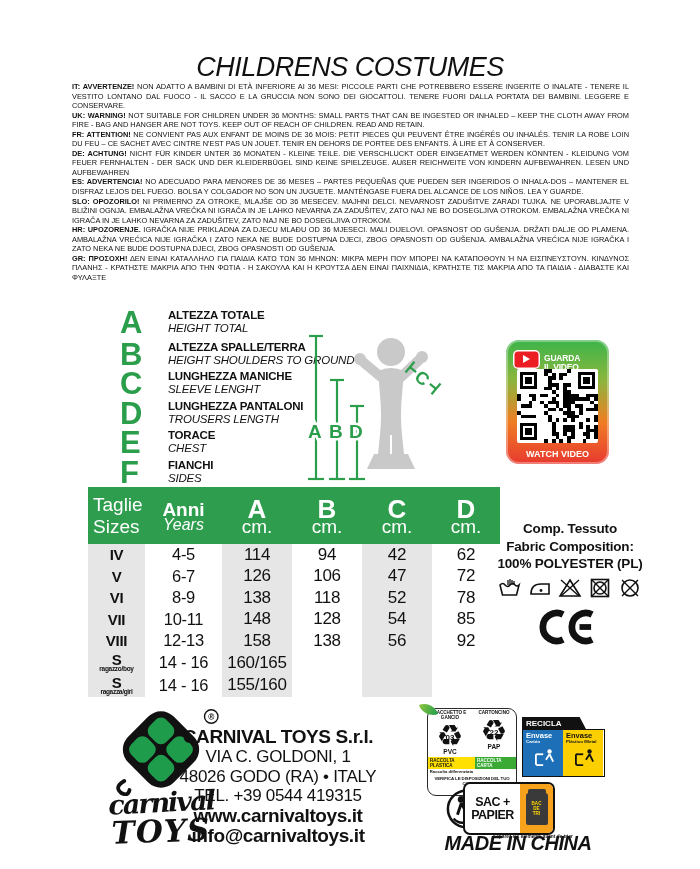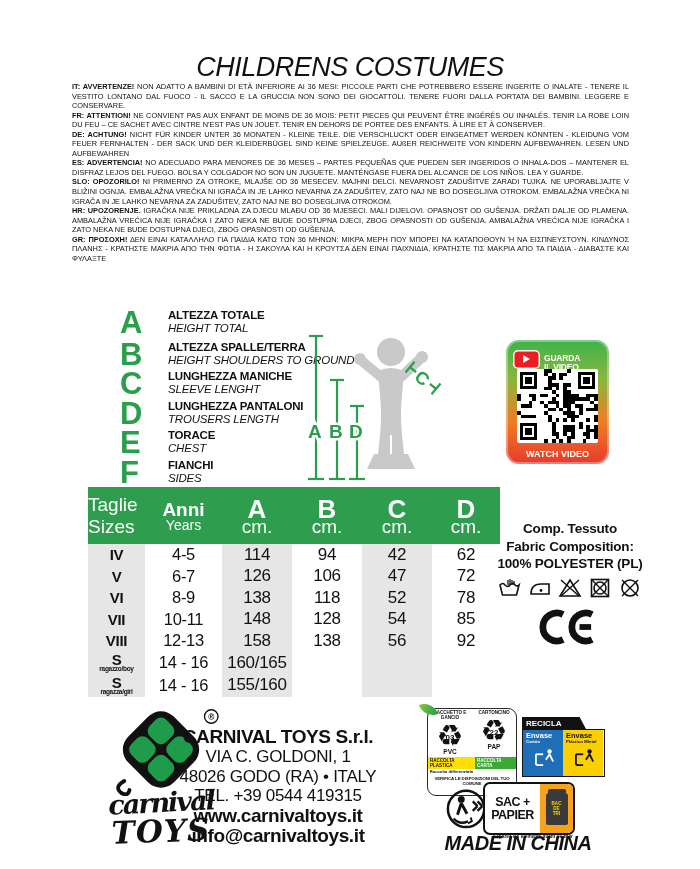--- a/index.html
+++ b/index.html
@@ -39,23 +39,23 @@
   .finder{position:absolute;width:17px;height:17px;border:3px solid #000;box-sizing:border-box;}
   .finder::after{content:"";position:absolute;left:2px;top:2px;right:2px;bottom:2px;background:#000;}
   .f1{left:3px;top:3px;} .f2{right:3px;top:3px;} .f3{left:3px;bottom:3px;}
   .vb-bottom{position:absolute;left:0;bottom:5px;width:100%;text-align:center;
              color:#fff;font-weight:800;font-size:9px;}
   
   .size-table{position:absolute;left:88px;top:487px;width:412px;}
   .thead{display:grid;grid-template-columns:57px 77px 70px 70px 70px 68px;height:57px;
          background:#2E9E4E;color:#fff;align-items:center;}
   .hc{text-align:center;}
-  .hc1{text-align:left;font-size:19px;line-height:22px;}
+  .hc1{text-align:left;padding-left:5px;font-size:19px;line-height:22px;}
   .hc2 .anni{display:block;font-size:19px;font-weight:800;line-height:18px;}
-  .hc2 .years{display:block;font-size:14px;line-height:12px;}
+  .hc2 .years{display:block;font-size:16px;line-height:12px;font-style:italic;}
   .hletter{display:block;font-size:26px;font-weight:800;line-height:22px;}
   .hunit{display:block;font-size:19px;line-height:14px;}
   .tbody{position:relative;}
   .stripe{position:absolute;top:0;bottom:0;background:#E6E6E6;z-index:0;}
   .s1{left:0;width:57px;} .s2{left:134px;width:70px;} .s3{left:274px;width:70px;}
   .trow{position:relative;z-index:1;display:grid;grid-template-columns:57px 77px 70px 70px 70px 68px;
         height:21.5px;align-items:center;}
   .trow.tall{height:22.5px;}
   .cell{text-align:center;font-size:17px;letter-spacing:-.3px;}
   .cell.szc{line-height:11px;}
@@ -98,21 +98,21 @@
   .recicla-head{background:#111;color:#fff;font-size:8px;font-weight:800;padding:1.5px 4px;width:56px;
                 clip-path:polygon(0 0,90% 0,100% 100%,0 100%);}
   .recicla-panels{display:flex;border:1.5px solid #111;width:81px;}
   .panel{width:40px;height:46px;padding:2px 0 0 3px;box-sizing:border-box;}
   .panel-blue{background:#1D70B7;color:#fff;}
   .panel-yellow{background:#FCD000;color:#111;}
   .panel .env{font-size:7.5px;font-weight:800;line-height:7px;}
   .panel .env-sub{font-size:4.4px;font-weight:700;line-height:5px;}
   .panel svg{display:block;margin:3px auto 0;}
   .triman{position:absolute;left:446px;top:786px;}
-  .sac-unit{position:absolute;left:483px;top:782px;width:88px;height:49px;border:2px solid #111;
+  .sac-unit{position:absolute;left:463px;top:782px;width:88px;height:49px;border:2px solid #111;
             border-radius:7px;display:flex;overflow:hidden;background:#fff;}
   .sac-left{flex:1;display:flex;flex-direction:column;align-items:center;justify-content:center;}
   .sac-l1,.sac-l2{font-size:12.5px;font-weight:800;line-height:13px;letter-spacing:-.5px;}
   .sac-right{width:33px;background:#F6A21D;display:flex;align-items:center;justify-content:center;}
   .bac{width:22px;height:32px;background:#3A3A3A;border-radius:3px 3px 2px 2px;position:relative;
        display:flex;flex-direction:column;align-items:center;justify-content:center;}
   .bac::before{content:"";position:absolute;top:-4px;left:2px;right:2px;height:4px;background:#3A3A3A;border-radius:2px 2px 0 0;}
   .bac span{color:#FFD500;font-size:4.6px;font-weight:800;line-height:5px;display:block;text-align:center;}
   .sac-note{position:absolute;left:487px;top:834px;width:92px;text-align:center;
             font-size:4.8px;font-weight:700;}
@@ -121,20 +121,21 @@
 </style>
 </head>
 <body>
 
 <div id="page">
 
   <div class="subtitle">CHILDRENS COSTUMES</div>
 
   <div class="warnings">
     <p><b>IT: AVVERTENZE!</b> <span>NON ADATTO A BAMBINI DI ETÀ INFERIORE AI 36 MESI: PICCOLE PARTI CHE POTREBBERO ESSERE INGERITE O INALATE - TENERE IL VESTITO LONTANO DAL FUOCO - IL SACCO E LA GRUCCIA NON SONO DEI GIOCATTOLI. TENERE FUORI DALLA PORTATA DEI BAMBINI. LEGGERE E CONSERVARE.</span></p>
+    <p><b>UK: WARNING!</b> <span>NOT SUITABLE FOR CHILDREN UNDER 36 MONTHS: SMALL PARTS THAT CAN BE INGESTED OR INHALED – KEEP THE CLOTH AWAY FROM FIRE - BAG AND HANGER ARE NOT TOYS. KEEP OUT OF REACH OF CHILDREN. READ AND RETAIN.</span></p>
     <p><b>FR: ATTENTION!</b> <span>NE CONVIENT PAS AUX ENFANT DE MOINS DE 36 MOIS: PETIT PIECES QUI PEUVENT ÊTRE INGÉRÉS OU INHALÉS. TENIR LA ROBE LOIN DU FEU – CE SACHET AVEC CINTRE N'EST PAS UN JOUET. TENIR EN DEHORS DE PORTEE DES ENFANTS. À LIRE ET À CONSERVER.</span></p>
     <p><b>DE: ACHTUNG!</b> <span>NICHT FÜR KINDER UNTER 36 MONATEN - KLEINE TEILE. DIE VERSCHLUCKT ODER EINGEATMET WERDEN KÖNNTEN - KLEIDUNG VOM FEUER FERNHALTEN - DER SACK UND DER KLEIDERBÜGEL SIND KEINE SPIELZEUGE. AUßER REICHWEITE VON KINDERN AUFBEWAHREN. LESEN UND AUFBEWAHREN</span></p>
     <p><b>ES: ADVERTENCIA!</b> <span>NO ADECUADO PARA MENORES DE 36 MESES – PARTES PEQUEÑAS QUE PUEDEN SER INGERIDOS O INHALA-DOS – MANTENER EL DISFRAZ LEJOS DEL FUEGO. BOLSA Y COLGADOR NO SON UN JUGUETE. MANTÉNGASE FUERA DEL ALCANCE DE LOS NIÑOS. LEA Y GUARDE.</span></p>
     <p><b>SLO: OPOZORILO!</b> <span>NI PRIMERNO ZA OTROKE, MLAJŠE OD 36 MESECEV. MAJHNI DELCI. NEVARNOST ZADUŠITVE ZARADI TUJKA. NE UPORABLJAJTE V BLIŽINI OGNJA. EMBALAŽNA VREČKA NI IGRAČA IN JE LAHKO NEVARNA ZA ZADUŠITEV, ZATO NAJ NE BO DOSEGLJIVA OTROKOM. EMBALAŽNA VREČKA NI IGRAČA IN JE LAHKO NEVARNA ZA ZADUŠITEV, ZATO NAJ NE BO DOSEGLJIVA OTROKOM.</span></p>
     <p><b>HR: UPOZORENJE.</b> <span>IGRAČKA NIJE PRIKLADNA ZA DJECU MLAĐU OD 36 MJESECI. MALI DIJELOVI. OPASNOST OD GUŠENJA. DRŽATI DALJE OD PLAMENA. AMBALAŽNA VREĆICA NIJE IGRAČKA I ZATO NEKA NE BUDE DOSTUPNA DJECI, ZBOG OPASNOSTI OD GUŠENJA. AMBALAŽNA VREĆICA NIJE IGRAČKA I ZATO NEKA NE BUDE DOSTUPNA DJECI, ZBOG OPASNOSTI OD GUŠENJA.</span></p>
     <p><b>GR: ΠΡΟΣΟΧΗ!</b> <span>ΔΕΝ ΕΙΝΑΙ ΚΑΤΑΛΛΗΛΟ ΓΙΑ ΠΑΙΔΙΑ ΚΑΤΩ ΤΩΝ 36 ΜΗΝΩΝ: ΜΙΚΡΑ ΜΕΡΗ ΠΟΥ ΜΠΟΡΕΙ ΝΑ ΚΑΤΑΠΟΘΟΥΝ Ή ΝΑ ΕΙΣΠΝΕΥΣΤΟΥΝ. ΚΙΝΔΥΝΟΣ ΠΛΑΝΗΣ - ΚΡΑΤΗΣΤΕ ΜΑΚΡΙΑ ΑΠΟ ΤΗΝ ΦΩΤΙΑ - Η ΣΑΚΟΥΛΑ ΚΑΙ Η ΚΡΟΥΤΣΑ ΔΕΝ ΕΙΝΑΙ ΠΑΙΧΝΙΔΙΑ, ΚΡΑΤΗΣΤΕ ΤΙΣ ΜΑΚΡΙΑ ΑΠΟ ΤΑ ΠΑΙΔΙΑ - ΔΙΑΒΑΣΤΕ ΚΑΙ ΦΥΛΑΞΤΕ</span></p>
   </div>
 
   <div class="legend">
     <div class="leg-item" style="top:5px">

